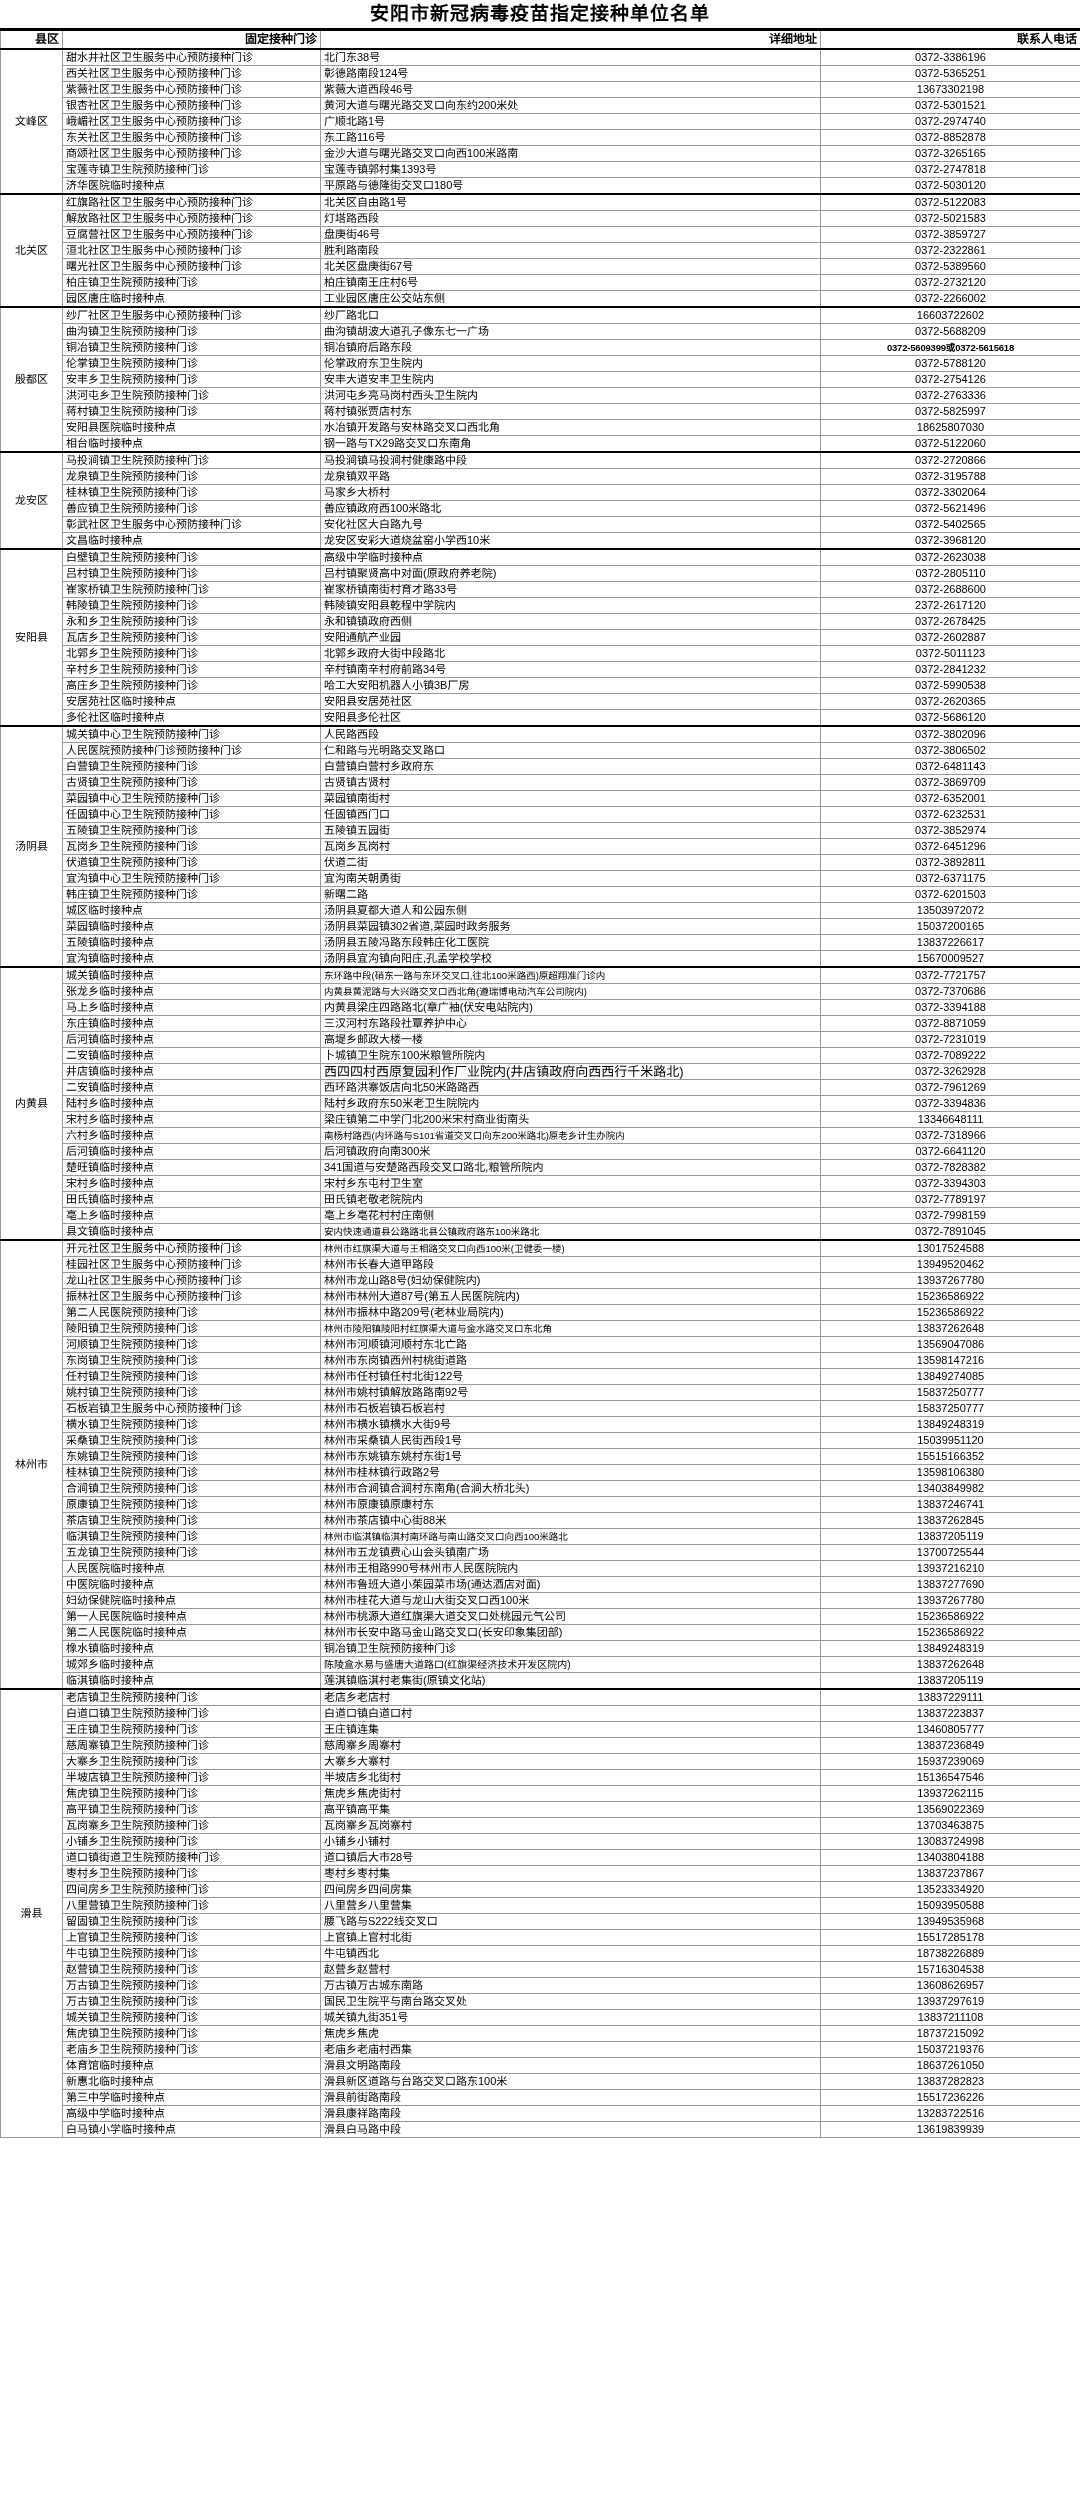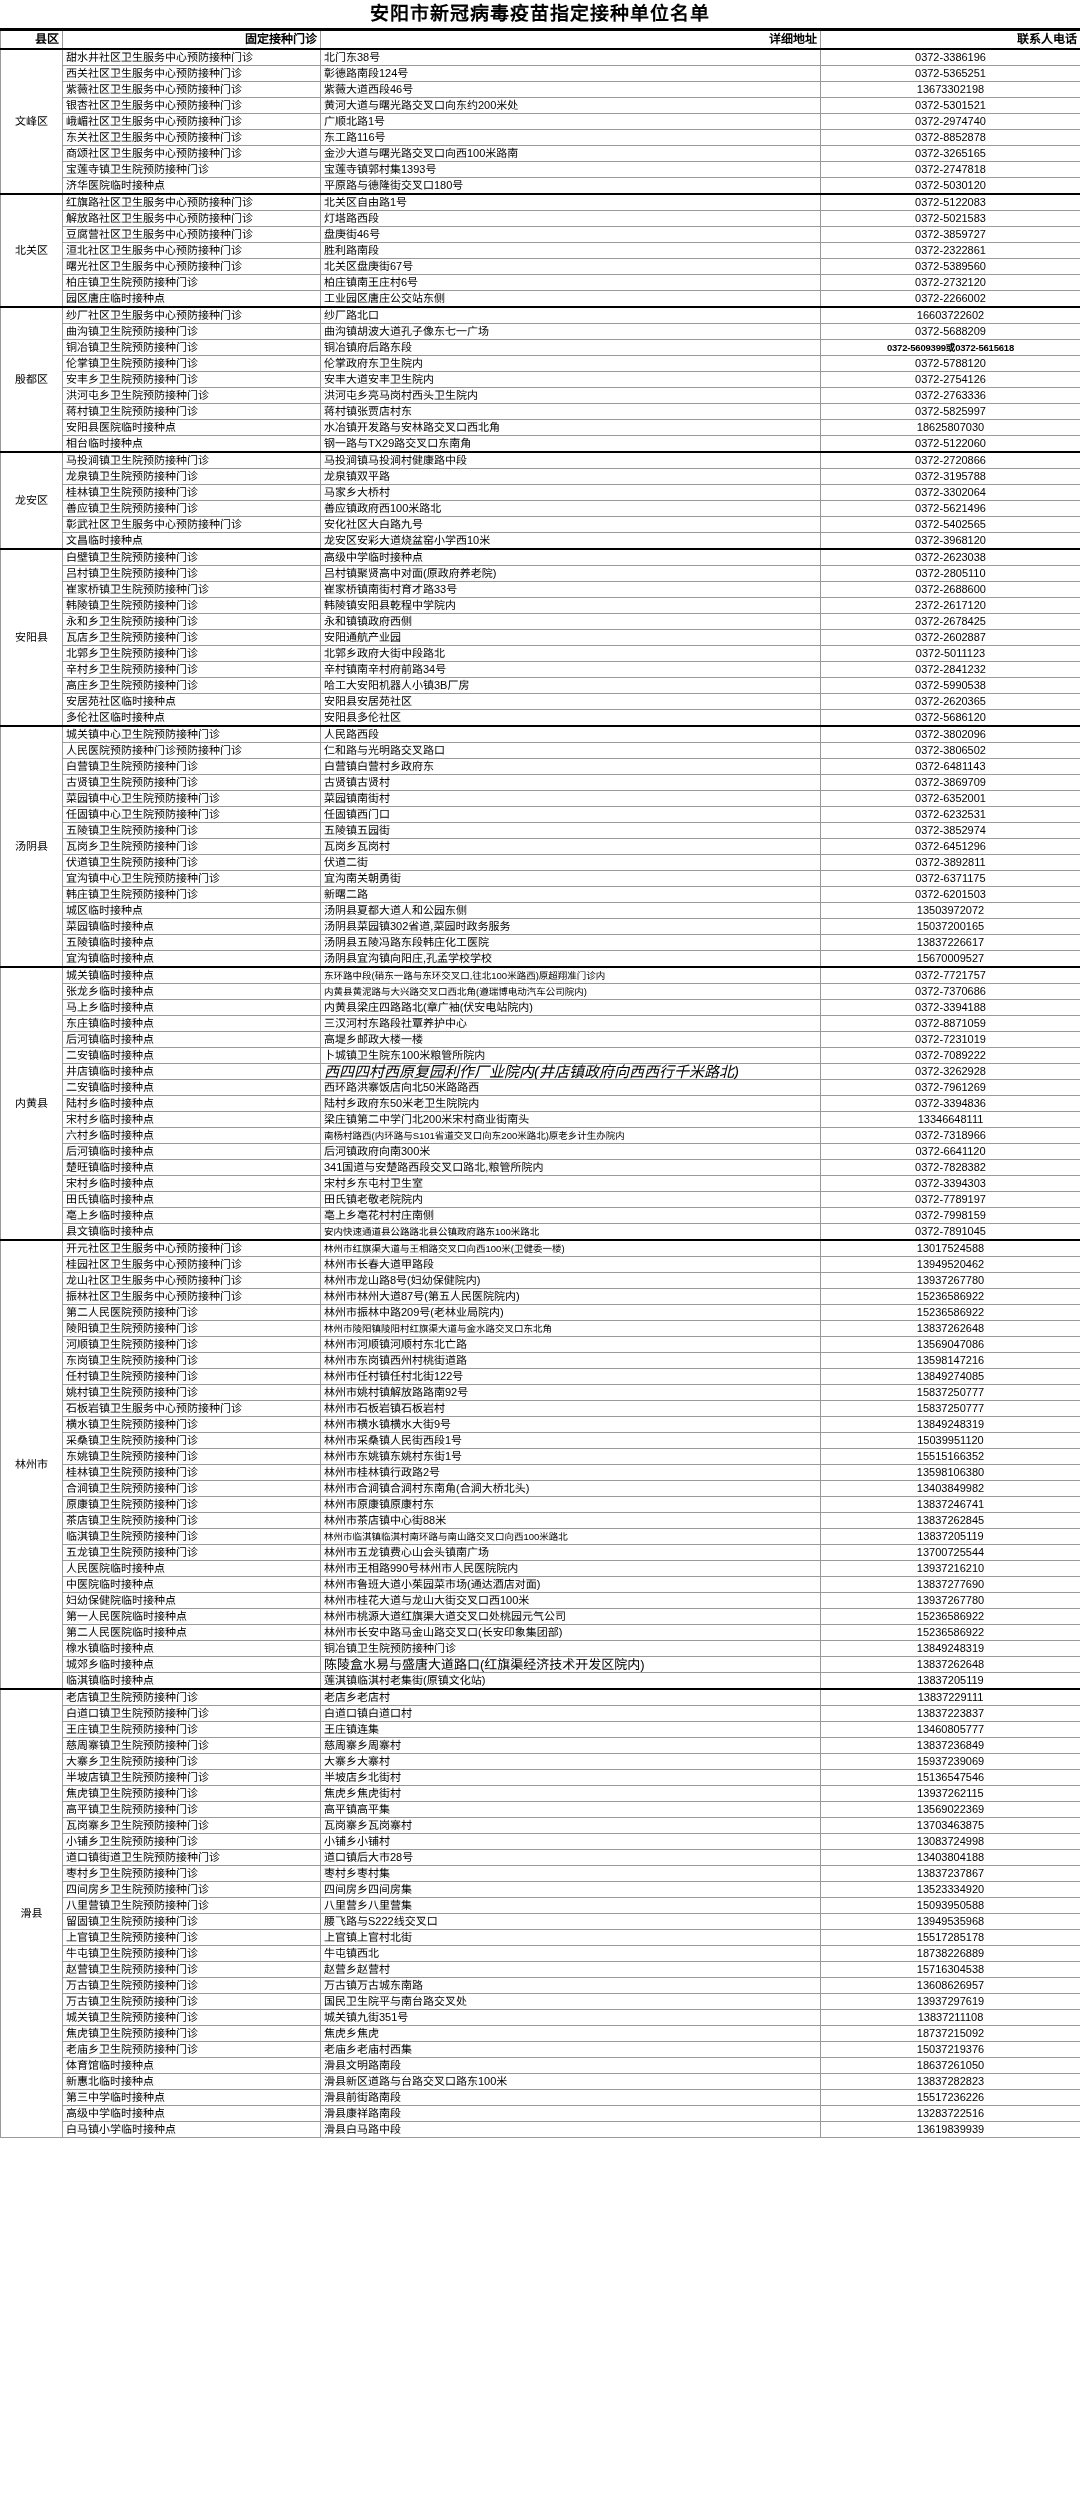--- a/index.html
+++ b/index.html
@@ -415,21 +415,21 @@
           <td class="address">高堤乡邮政大楼一楼</td>
           <td class="phone">0372-7231019</td>
         </tr>
         <tr>
           <td class="clinic">二安镇临时接种点</td>
           <td class="address">卜城镇卫生院东100米粮管所院内</td>
           <td class="phone">0372-7089222</td>
         </tr>
         <tr>
           <td class="clinic">井店镇临时接种点</td>
-          <td class="address tiny" style="font-size: 15px; font-style: italic;">西四四村西原复园利作厂业院内(井店镇政府向西西行千米路北)</td>
+          <td class="address tiny" style="font-size: 13px;">西四四村西原复园利作厂业院内(井店镇政府向西西行千米路北)</td>
           <td class="phone">0372-3262928</td>
         </tr>
         <tr>
           <td class="clinic">二安镇临时接种点</td>
           <td class="address">西环路洪寨饭店向北50米路路西</td>
           <td class="phone">0372-7961269</td>
         </tr>
         <tr>
           <td class="clinic">陆村乡临时接种点</td>
           <td class="address">陆村乡政府东50米老卫生院院内</td>
@@ -601,21 +601,21 @@
           <td class="address">林州市长安中路马金山路交叉口(长安印象集团部)</td>
           <td class="phone">15236586922</td>
         </tr>
         <tr>
           <td class="clinic">橡水镇临时接种点</td>
           <td class="address">铜冶镇卫生院预防接种门诊</td>
           <td class="phone">13849248319</td>
         </tr>
         <tr>
           <td class="clinic">城郊乡临时接种点</td>
-          <td class="address tiny" style="font-size: 13px;">陈陵盒水易与盛唐大道路口(红旗渠经济技术开发区院内)</td>
+          <td class="address tiny" style="font-size: 10px;">陈陵盒水易与盛唐大道路口(红旗渠经济技术开发区院内)</td>
           <td class="phone">13837262648</td>
         </tr>
         <tr>
           <td class="clinic">临淇镇临时接种点</td>
           <td class="address">莲淇镇临淇村老集街(原镇文化站)</td>
           <td class="phone">13837205119</td>
         </tr>
         <tr class="group-start">
           <td class="district" rowspan="28">滑县</td>
           <td class="clinic">老店镇卫生院预防接种门诊</td>

